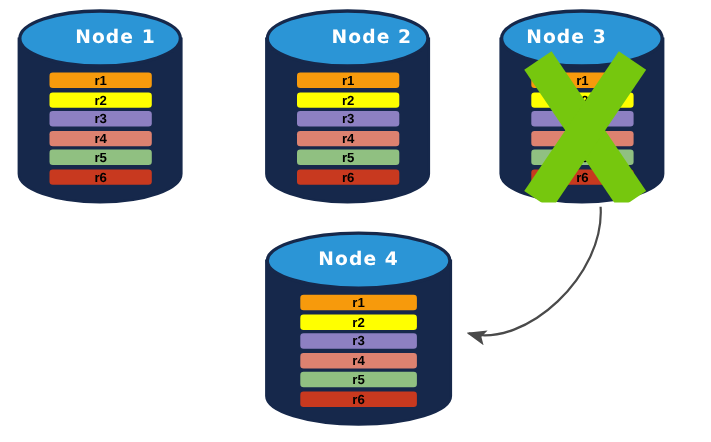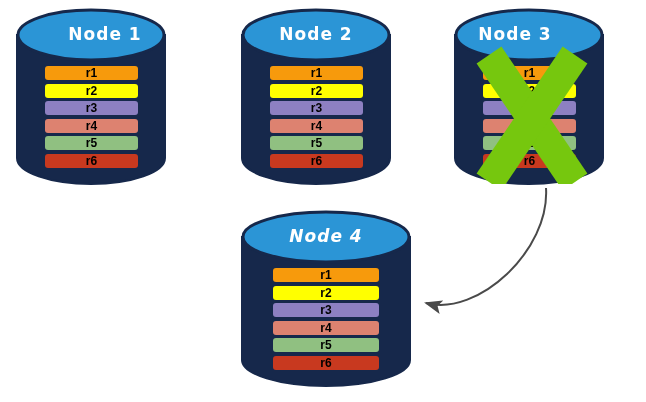--- a/index.html
+++ b/index.html
@@ -72,21 +72,21 @@
         <ellipse cx="74" cy="26" rx="73" ry="25" fill="#2b95d6" stroke="#16284b" stroke-width="3"></ellipse>
       </svg>
       <div class="node-title" style="top: 15px; font-size: 17px;">Node  1</div>
       <div class="row-bar" style="left: 28px; top: 57px; width: 93px; height: 14px; background: rgb(247, 154, 12); color: rgb(0, 0, 0); font-size: 12px;">r1</div>
       <div class="row-bar" style="left: 28px; top: 74.6px; width: 93px; height: 14px; background: rgb(255, 255, 0); color: rgb(0, 0, 0); font-size: 12px;">r2</div>
       <div class="row-bar" style="left: 28px; top: 92.2px; width: 93px; height: 14px; background: rgb(141, 128, 194); color: rgb(0, 0, 0); font-size: 12px;">r3</div>
       <div class="row-bar" style="left: 28px; top: 109.8px; width: 93px; height: 14px; background: rgb(221, 130, 112); color: rgb(0, 0, 0); font-size: 12px;">r4</div>
       <div class="row-bar" style="left: 28px; top: 127.4px; width: 93px; height: 14px; background: rgb(144, 192, 129); color: rgb(0, 0, 0); font-size: 12px;">r5</div>
       <div class="row-bar" style="left: 28px; top: 145px; width: 93px; height: 14px; background: rgb(200, 57, 31); color: rgb(0, 0, 0); font-size: 12px;">r6</div>
     </div>
-    <div class="node" style="left: 242px; top: 9px; width: 148px; height: 175px;">
+    <div class="node" style="left: 242px; top: 9px; width: 148px; height: 175px; padding-left: 44px;">
       <svg class="node-svg" width="148" height="175" viewBox="0 0 148 175">
         <path d="M 0,26 L 0,149 A 74,26 0 0 0 148,149 L 148,26 Z" fill="#16284b" stroke="#16284b" stroke-width="2"></path>
         <ellipse cx="74" cy="26" rx="73" ry="25" fill="#2b95d6" stroke="#16284b" stroke-width="3"></ellipse>
       </svg>
       <div class="node-title" style="top: 15px; font-size: 17px;">Node  2</div>
       <div class="row-bar" style="left: 28px; top: 57px; width: 93px; height: 14px; background: rgb(247, 154, 12); color: rgb(0, 0, 0); font-size: 12px;">r1</div>
       <div class="row-bar" style="left: 28px; top: 74.6px; width: 93px; height: 14px; background: rgb(255, 255, 0); color: rgb(0, 0, 0); font-size: 12px;">r2</div>
       <div class="row-bar" style="left: 28px; top: 92.2px; width: 93px; height: 14px; background: rgb(141, 128, 194); color: rgb(0, 0, 0); font-size: 12px;">r3</div>
       <div class="row-bar" style="left: 28px; top: 109.8px; width: 93px; height: 14px; background: rgb(221, 130, 112); color: rgb(0, 0, 0); font-size: 12px;">r4</div>
       <div class="row-bar" style="left: 28px; top: 127.4px; width: 93px; height: 14px; background: rgb(144, 192, 129); color: rgb(0, 0, 0); font-size: 12px;">r5</div>
@@ -107,21 +107,21 @@
       <svg class="overlay-x" width="148" height="175" viewBox="0 0 148 175" style="left: 0px; top: 0px;">
         <line x1="34" y1="46" x2="120" y2="173" stroke="#76c70e" stroke-width="30" stroke-linecap="butt"></line>
         <line x1="120" y1="46" x2="34" y2="173" stroke="#76c70e" stroke-width="30" stroke-linecap="butt"></line>
       </svg>
     </div>
     <div class="node" style="left: 242px; top: 211px; width: 168px; height: 175px;">
       <svg class="node-svg" width="168" height="175" viewBox="0 0 168 175">
         <path d="M 0,26 L 0,149 A 84,26 0 0 0 168,149 L 168,26 Z" fill="#16284b" stroke="#16284b" stroke-width="2"></path>
         <ellipse cx="84" cy="26" rx="83" ry="25" fill="#2b95d6" stroke="#16284b" stroke-width="3"></ellipse>
       </svg>
-      <div class="node-title" style="top: 15px; font-size: 17px; font-style: italic;">Node  4</div>
+      <div class="node-title" style="top: 15px; font-size: 17px;">Node  4</div>
       <div class="row-bar" style="left: 31px; top: 57px; width: 106px; height: 14px; background: rgb(247, 154, 12); color: rgb(0, 0, 0); font-size: 12px;">r1</div>
       <div class="row-bar" style="left: 31px; top: 74.6px; width: 106px; height: 14px; background: rgb(255, 255, 0); color: rgb(0, 0, 0); font-size: 12px;">r2</div>
       <div class="row-bar" style="left: 31px; top: 92.2px; width: 106px; height: 14px; background: rgb(141, 128, 194); color: rgb(0, 0, 0); font-size: 12px;">r3</div>
       <div class="row-bar" style="left: 31px; top: 109.8px; width: 106px; height: 14px; background: rgb(221, 130, 112); color: rgb(0, 0, 0); font-size: 12px;">r4</div>
       <div class="row-bar" style="left: 31px; top: 127.4px; width: 106px; height: 14px; background: rgb(144, 192, 129); color: rgb(0, 0, 0); font-size: 12px;">r5</div>
       <div class="row-bar" style="left: 31px; top: 145px; width: 106px; height: 14px; background: rgb(200, 57, 31); color: rgb(0, 0, 0); font-size: 12px;">r6</div>
     </div>
   </div>
 
 <svg class="arrow-layer" id="arrow-layer" viewBox="0 0 646 402">

